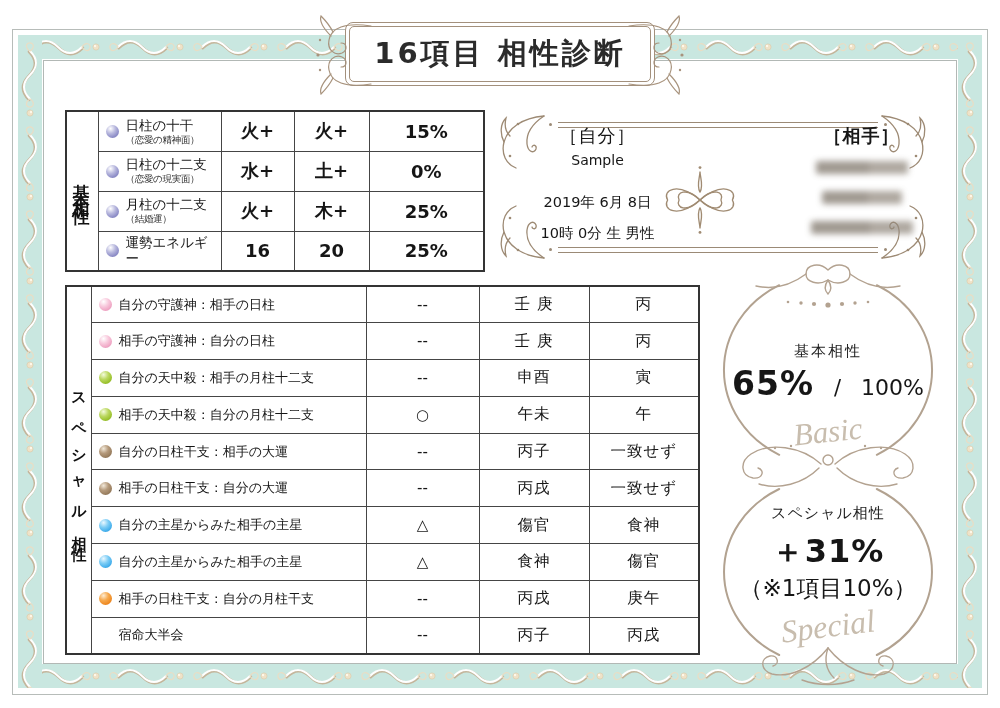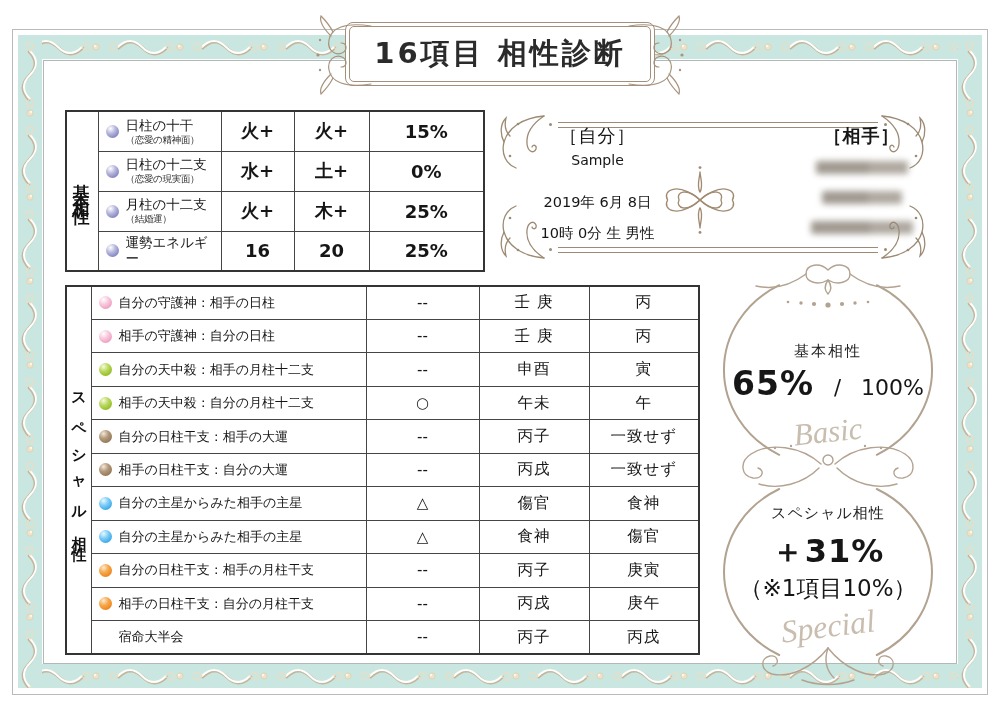--- a/index.html
+++ b/index.html
@@ -459,32 +459,20 @@
             <div class="lblcell">
               <span class="ball ball-blue"></span>
               <span class="sp-label">自分の主星からみた相手の主星</span>
             </div>
           </td>
           <td class="val-sign">△</td>
           <td class="val-sp">食神</td>
           <td class="val-sp">傷官</td>
         </tr>
 
-        <tr>
-          <td class="vcol"></td>
-          <td>
-            <div class="lblcell">
-              <span class="ball ball-orange"></span>
-              <span class="sp-label">自分の日柱干支：相手の月柱干支</span>
-            </div>
-          </td>
-          <td class="val-sign">--</td>
-          <td class="val-sp">丙子</td>
-          <td class="val-sp">庚寅</td>
-        </tr>
 
         <tr>
           <td class="vcol"></td>
           <td>
             <div class="lblcell">
               <span class="ball ball-orange"></span>
               <span class="sp-label">相手の日柱干支：自分の月柱干支</span>
             </div>
           </td>
           <td class="val-sign">--</td>

